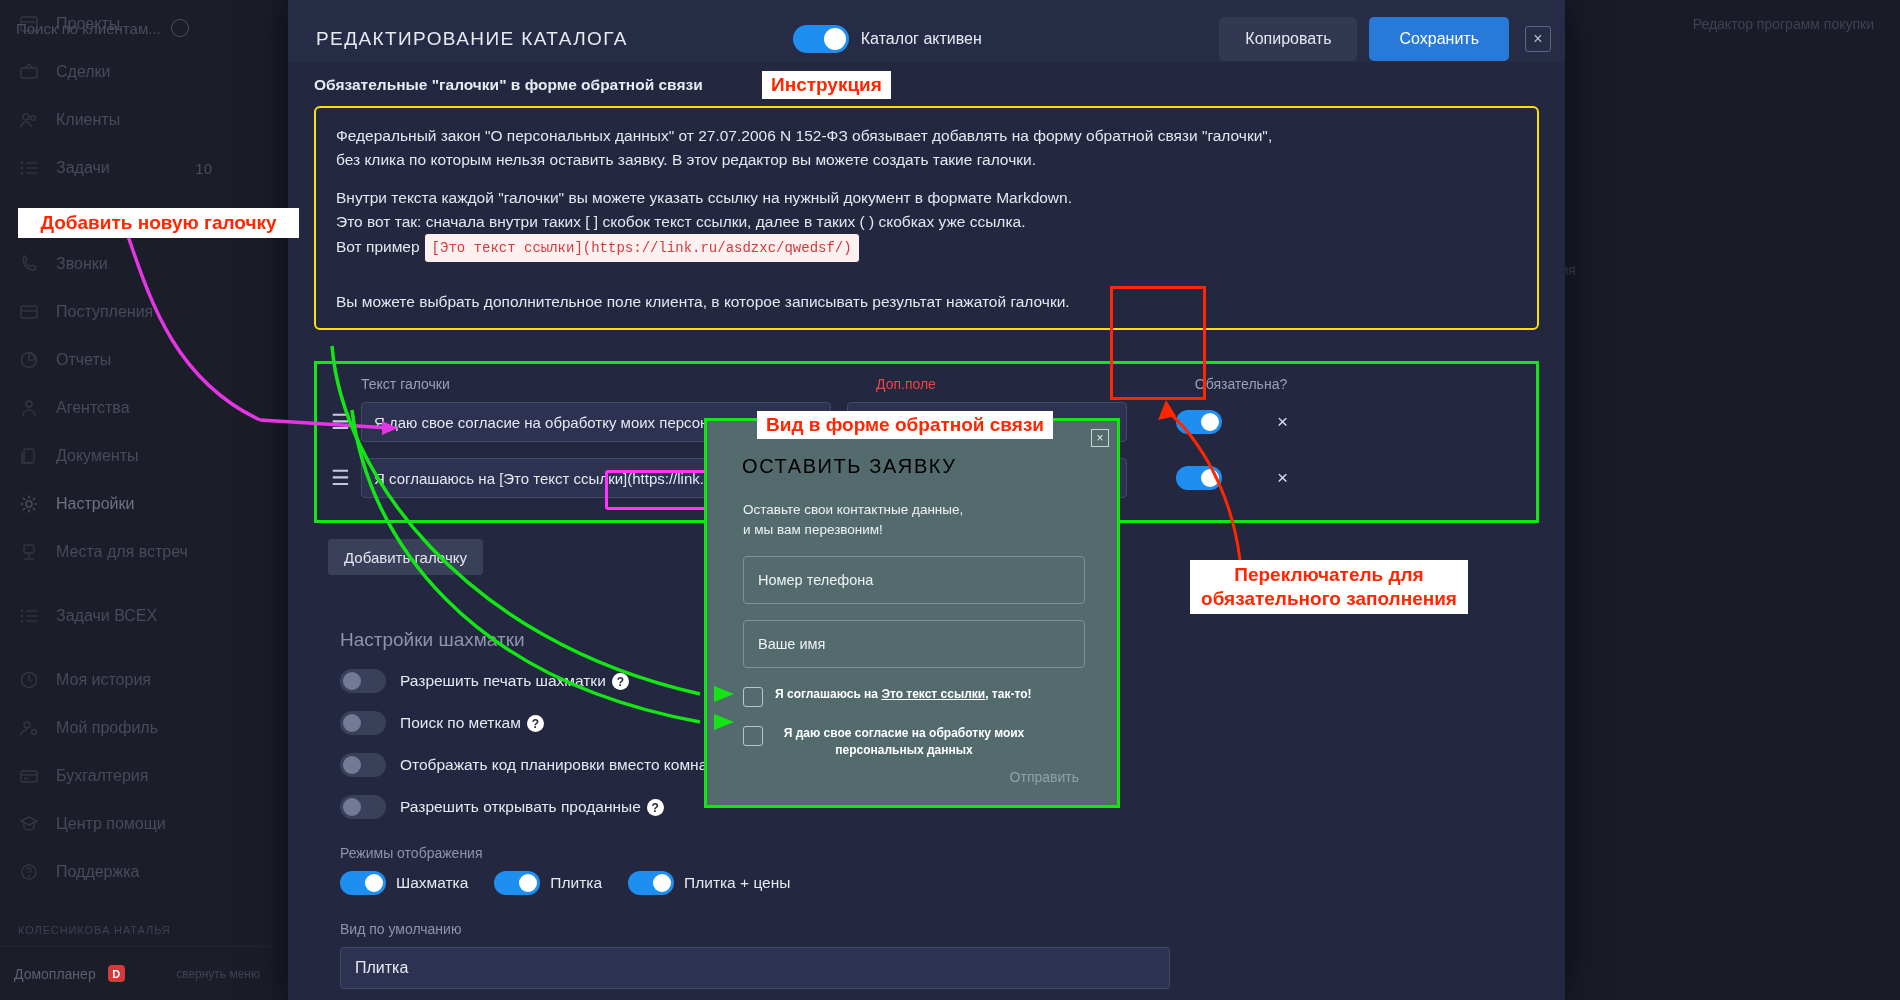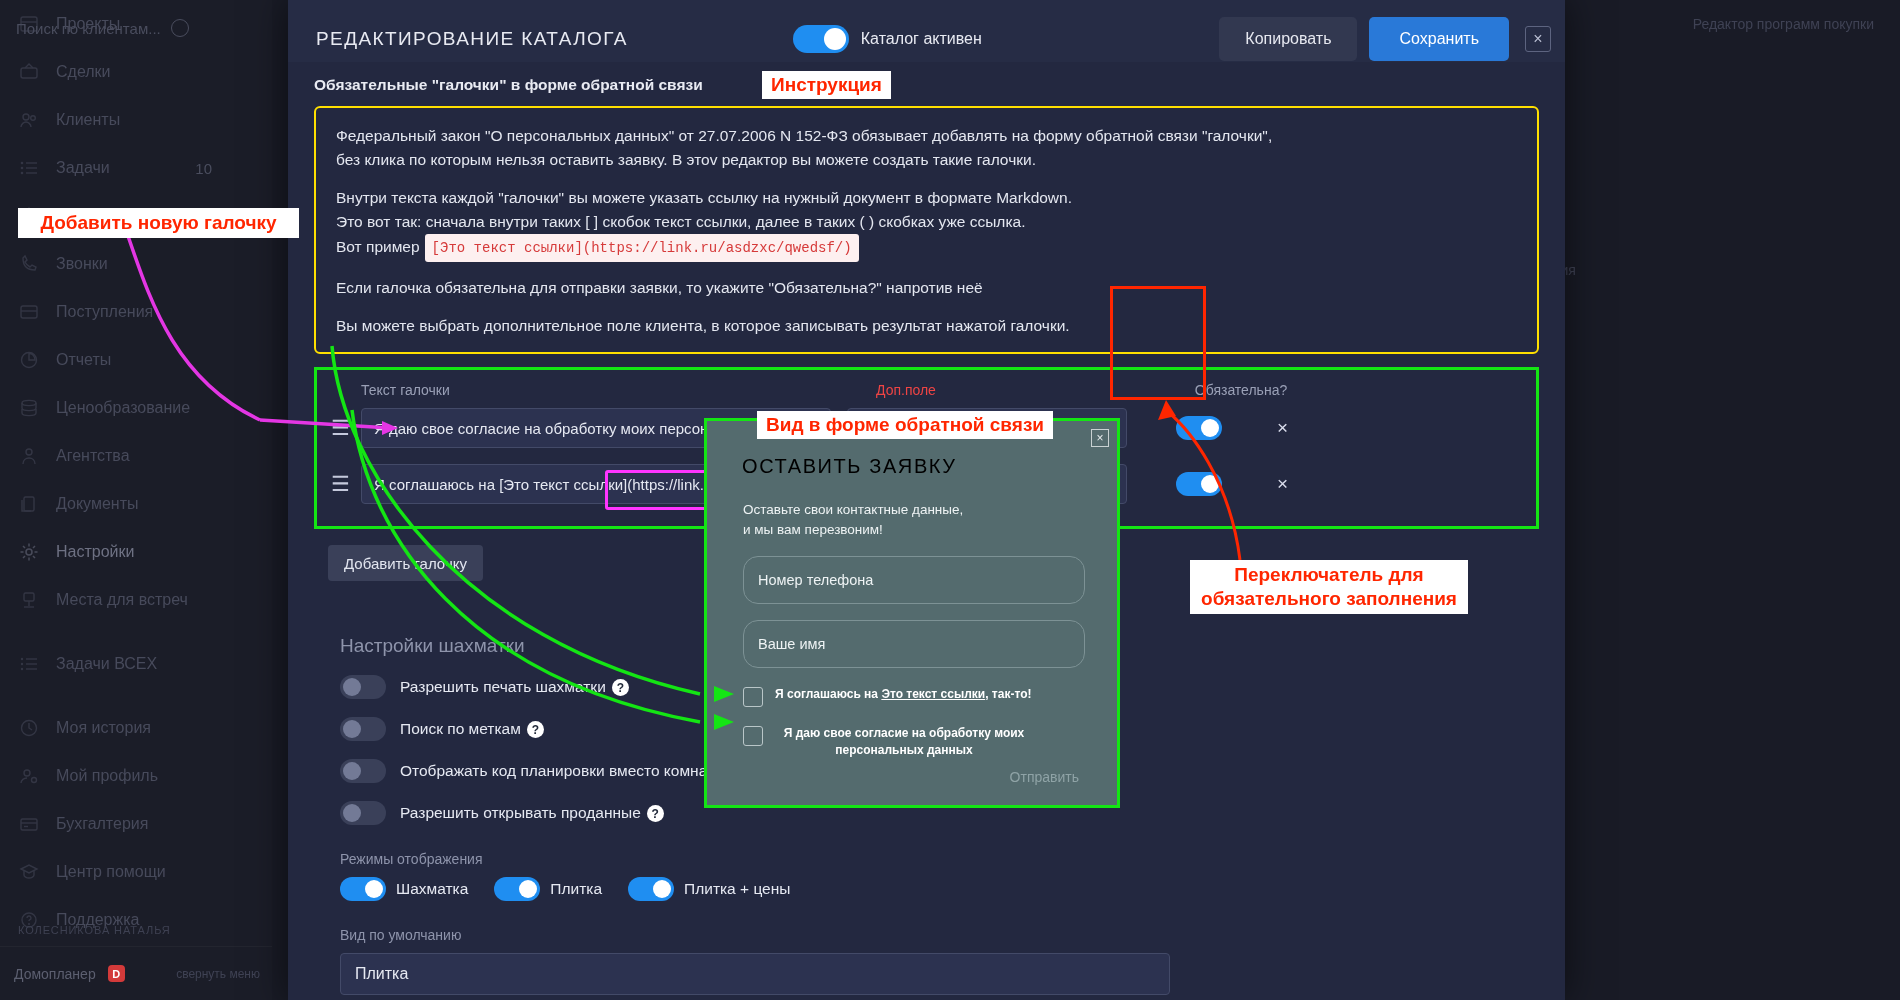--- a/index.html
+++ b/index.html
@@ -124,21 +124,21 @@
   .instr-gap { height: 14px; }
   .code-chip {
     display: inline-block; background: #fdf0f0; color: #d63a3a;
     font-family: "Liberation Mono", monospace; font-size: 14px;
     padding: 2px 7px; border-radius: 3px; margin-left: 5px;
     vertical-align: middle;
   }
 
   
   .rows-block {
-    border: 3px solid #14e514; margin-top: 13px; position: relative;
+    border: 3px solid #14e514; margin-top: 31px; position: relative;
     padding: 6px 0 16px 0;
   }
   .col-heads { display: flex; padding: 6px 14px 0 14px; }
   .ch-text { width: 500px; margin-left: 30px; color: #9aa0b6; font-size: 14px; }
   .ch-field { width: 290px; margin-left: 15px; color: #ef4444; font-size: 14px; }
   .ch-req { width: 120px; margin-left: 15px; color: #9aa0b6; font-size: 14px; text-align: center; }
 
   .row { display: flex; align-items: center; padding: 6px 14px; margin-top: 4px; }
   .drag-h {
     width: 22px; color: #c4c9dc; font-size: 21px; line-height: 14px;
@@ -200,21 +200,21 @@
   .pv-close {
     position: absolute; right: 8px; top: 8px; width: 18px; height: 18px;
     border: 1px solid #c9d2d3; color: #e6eced; font-size: 12px;
     display: flex; align-items: center; justify-content: center; cursor: pointer;
     background: transparent; font-family: inherit;
   }
   .pv-title { color: #000000; font-size: 20px; letter-spacing: 1.6px; margin: 34px 0 0 35px; }
   .pv-sub { color: #eef3f4; font-size: 13.5px; line-height: 20px; margin: 22px 0 0 36px; }
   .pv-field {
     margin: 16px 0 0 36px; width: 342px; height: 48px;
-    border: 1px solid #7d9295; border-radius: 15px; color: #eef3f4;
+    border: 1px solid #7d9295; border-radius: 4px; color: #eef3f4;
     font-size: 14.5px; display: flex; align-items: center; padding-left: 14px;
     background: transparent;
   }
   .pv-chk { display: flex; align-items: flex-start; margin: 18px 0 0 36px; gap: 12px; }
   .pv-box {
     width: 20px; height: 20px; border: 1.5px solid #b9c6c8; border-radius: 3px;
     flex: none; margin-top: 1px; cursor: pointer;
   }
   .pv-chk .t { color: #ffffff; font-size: 12px; font-weight: bold; line-height: 17px; }
   .pv-chk .t u { text-decoration: underline; }
@@ -327,30 +327,20 @@
           <div class="nav-item">
             <span class="ico">
               <svg viewBox="0 0 20 20">
                 <circle cx="10" cy="10" r="7.5" fill="none" stroke="currentColor" stroke-width="1.4"></circle>
                 <path d="M10 10 L10 3 A7 7 0 0 1 16 10 Z" fill="none" stroke="currentColor" stroke-width="1.4"></path>
               </svg>
             </span>
             <span>Отчеты</span>
           </div>
           <div></div>
-          <div class="nav-item">
-            <span class="ico">
-              <svg viewBox="0 0 20 20">
-                <ellipse cx="10" cy="5" rx="7" ry="2.6" fill="none" stroke="currentColor" stroke-width="1.4"></ellipse>
-                <path d="M3 5v5c0 1.5 3 2.6 7 2.6s7-1.1 7-2.6V5" fill="none" stroke="currentColor" stroke-width="1.4"></path>
-                <path d="M3 11v4c0 1.5 3 2.6 7 2.6s7-1.1 7-2.6v-4" fill="none" stroke="currentColor" stroke-width="1.4"></path>
-              </svg>
-            </span>
-            <span>Ценообразование</span>
-          </div>
           <div></div>
           <div class="nav-item">
             <span class="ico">
               <svg viewBox="0 0 20 20">
                 <circle cx="10" cy="6" r="3" fill="none" stroke="currentColor" stroke-width="1.4"></circle>
                 <path d="M4 18c0-4 3-6 6-6s6 2 6 6" fill="none" stroke="currentColor" stroke-width="1.4"></path>
               </svg>
             </span>
             <span>Агентства</span>
           </div>
@@ -519,21 +509,20 @@
       <div class="instr-box">
         <div class="instr-p">Федеральный закон "О персональных данных" от 27.07.2006 N 152-ФЗ обязывает добавлять на форму обратной связи "галочки",</div>
         <div class="instr-p">без клика по которым нельзя оставить заявку. В этоv редактор вы можете создать такие галочки.</div>
         <div class="instr-gap"></div>
         <div class="instr-p">Внутри текста каждой "галочки" вы можете указать ссылку на нужный документ в формате Markdown.</div>
         <div class="instr-p">Это вот так: сначала внутри таких [ ] скобок текст ссылки, далее в таких ( ) скобках уже ссылка.</div>
         <div class="instr-p">
           <span>Вот пример</span><span class="code-chip">[Это текст ссылки](https://link.ru/asdzxc/qwedsf/)</span>
         </div>
         <div class="instr-gap"></div>
-        <div class="instr-p">Если галочка обязательна для отправки заявки, то укажите "Обязательна?" напротив неё</div>
         <div class="instr-gap"></div>
         <div class="instr-p">Вы можете выбрать дополнительное поле клиента, в которое записывать результат нажатой галочки.</div>
       </div>
 
       <div class="rows-block">
         <div class="col-heads">
           <div class="ch-text">Текст галочки</div>
           <div class="ch-field">Доп.поле</div>
           <div class="ch-req">Обязательна?</div>
         </div>

